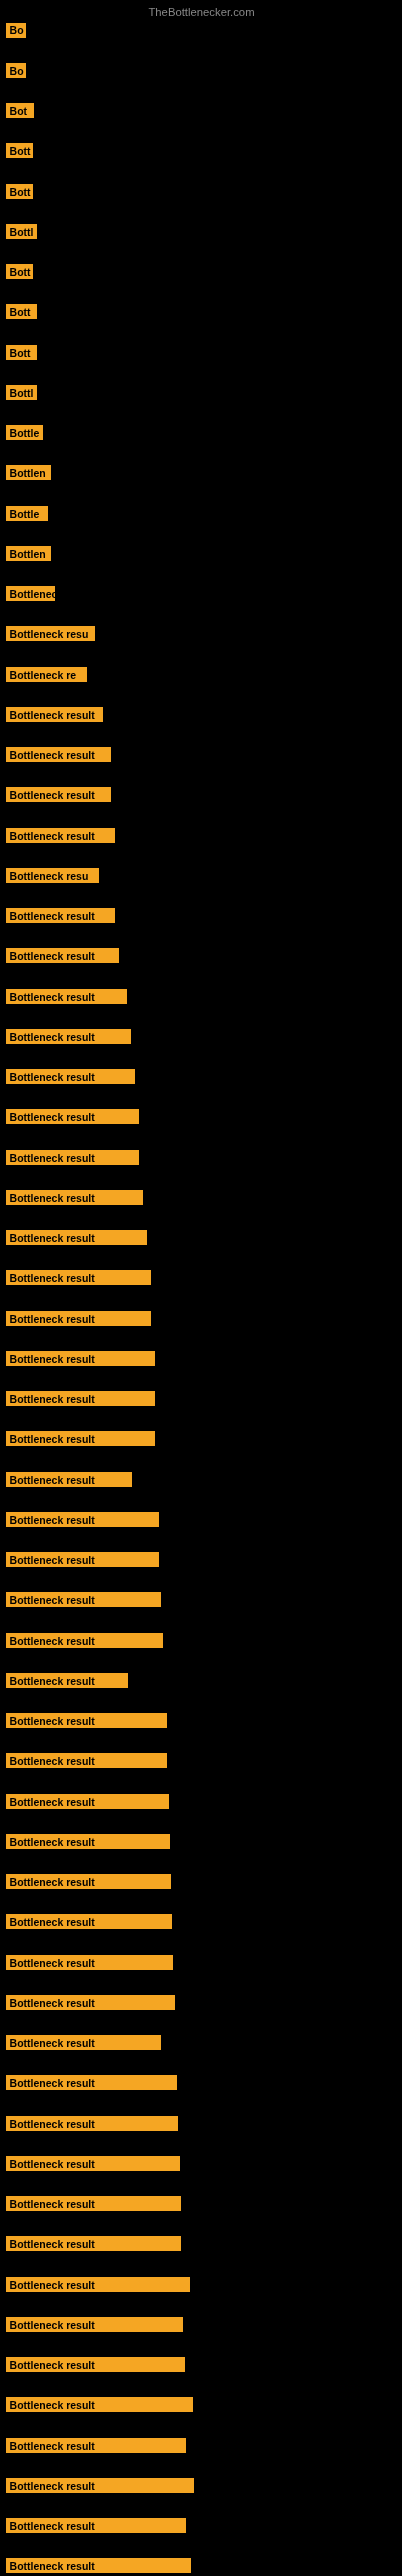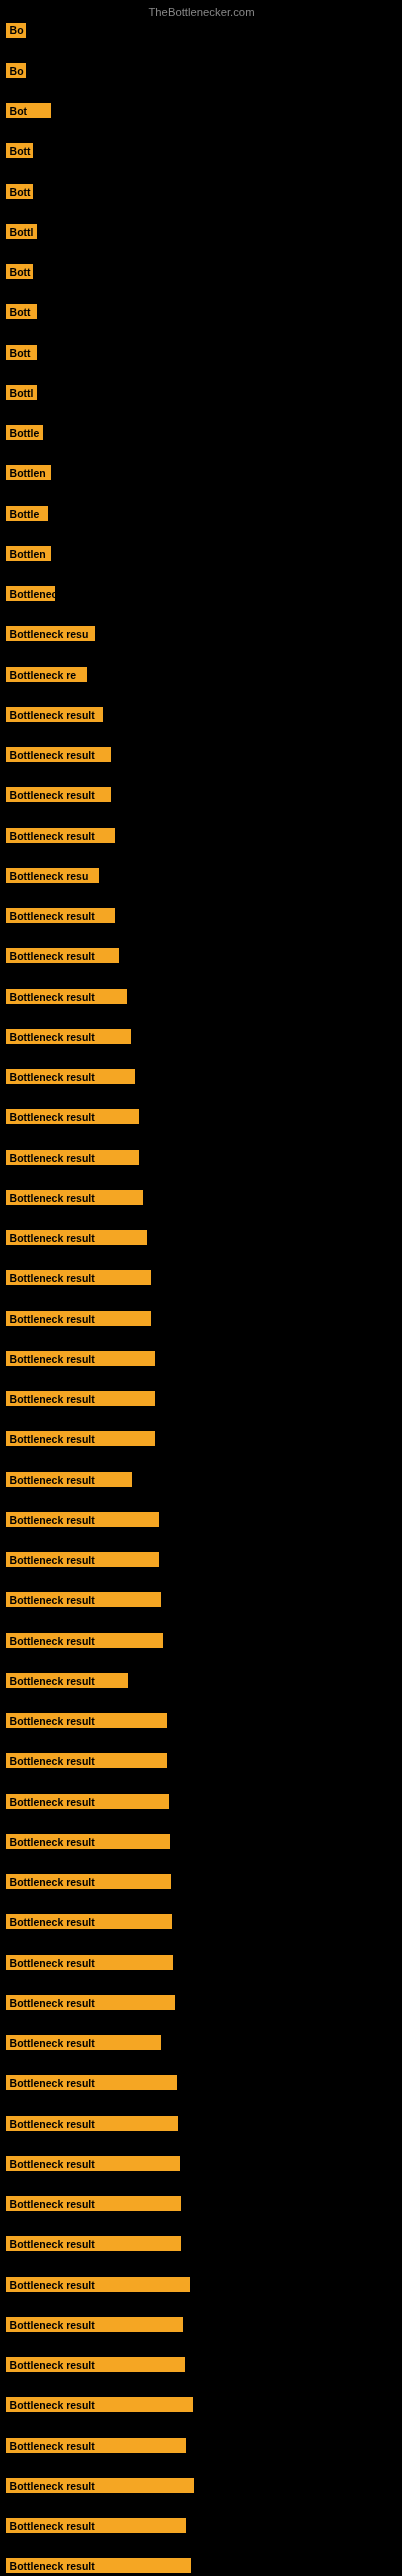--- a/index.html
+++ b/index.html
@@ -39,21 +39,21 @@
     }
   </style>
 </head>
 <body>
 
 <span class="site-title">TheBottlenecker.com</span>
 
 <div id="items-container">
     <div class="bottleneck-item" style="top: 22.5px; width: 19.3px;">Bo</div>
     <div class="bottleneck-item" style="top: 63px; width: 19.3px;">Bo</div>
-    <div class="bottleneck-item" style="top: 103px; width: 45px;">Bot</div>
+    <div class="bottleneck-item" style="top: 103px; width: 28px;">Bot</div>
     <div class="bottleneck-item" style="top: 143px; width: 27px;">Bott</div>
     <div class="bottleneck-item" style="top: 184px; width: 27px;">Bott</div>
     <div class="bottleneck-item" style="top: 224px; width: 31px;">Bottl</div>
     <div class="bottleneck-item" style="top: 264px; width: 27px;">Bott</div>
     <div class="bottleneck-item" style="top: 304px; width: 31px;">Bott</div>
     <div class="bottleneck-item" style="top: 345px; width: 31px;">Bott</div>
     <div class="bottleneck-item" style="top: 385px; width: 31px;">Bottl</div>
     <div class="bottleneck-item" style="top: 425px; width: 37px;">Bottle</div>
     <div class="bottleneck-item" style="top: 465px; width: 45px;">Bottlen</div>
     <div class="bottleneck-item" style="top: 506px; width: 42px;">Bottle</div>

